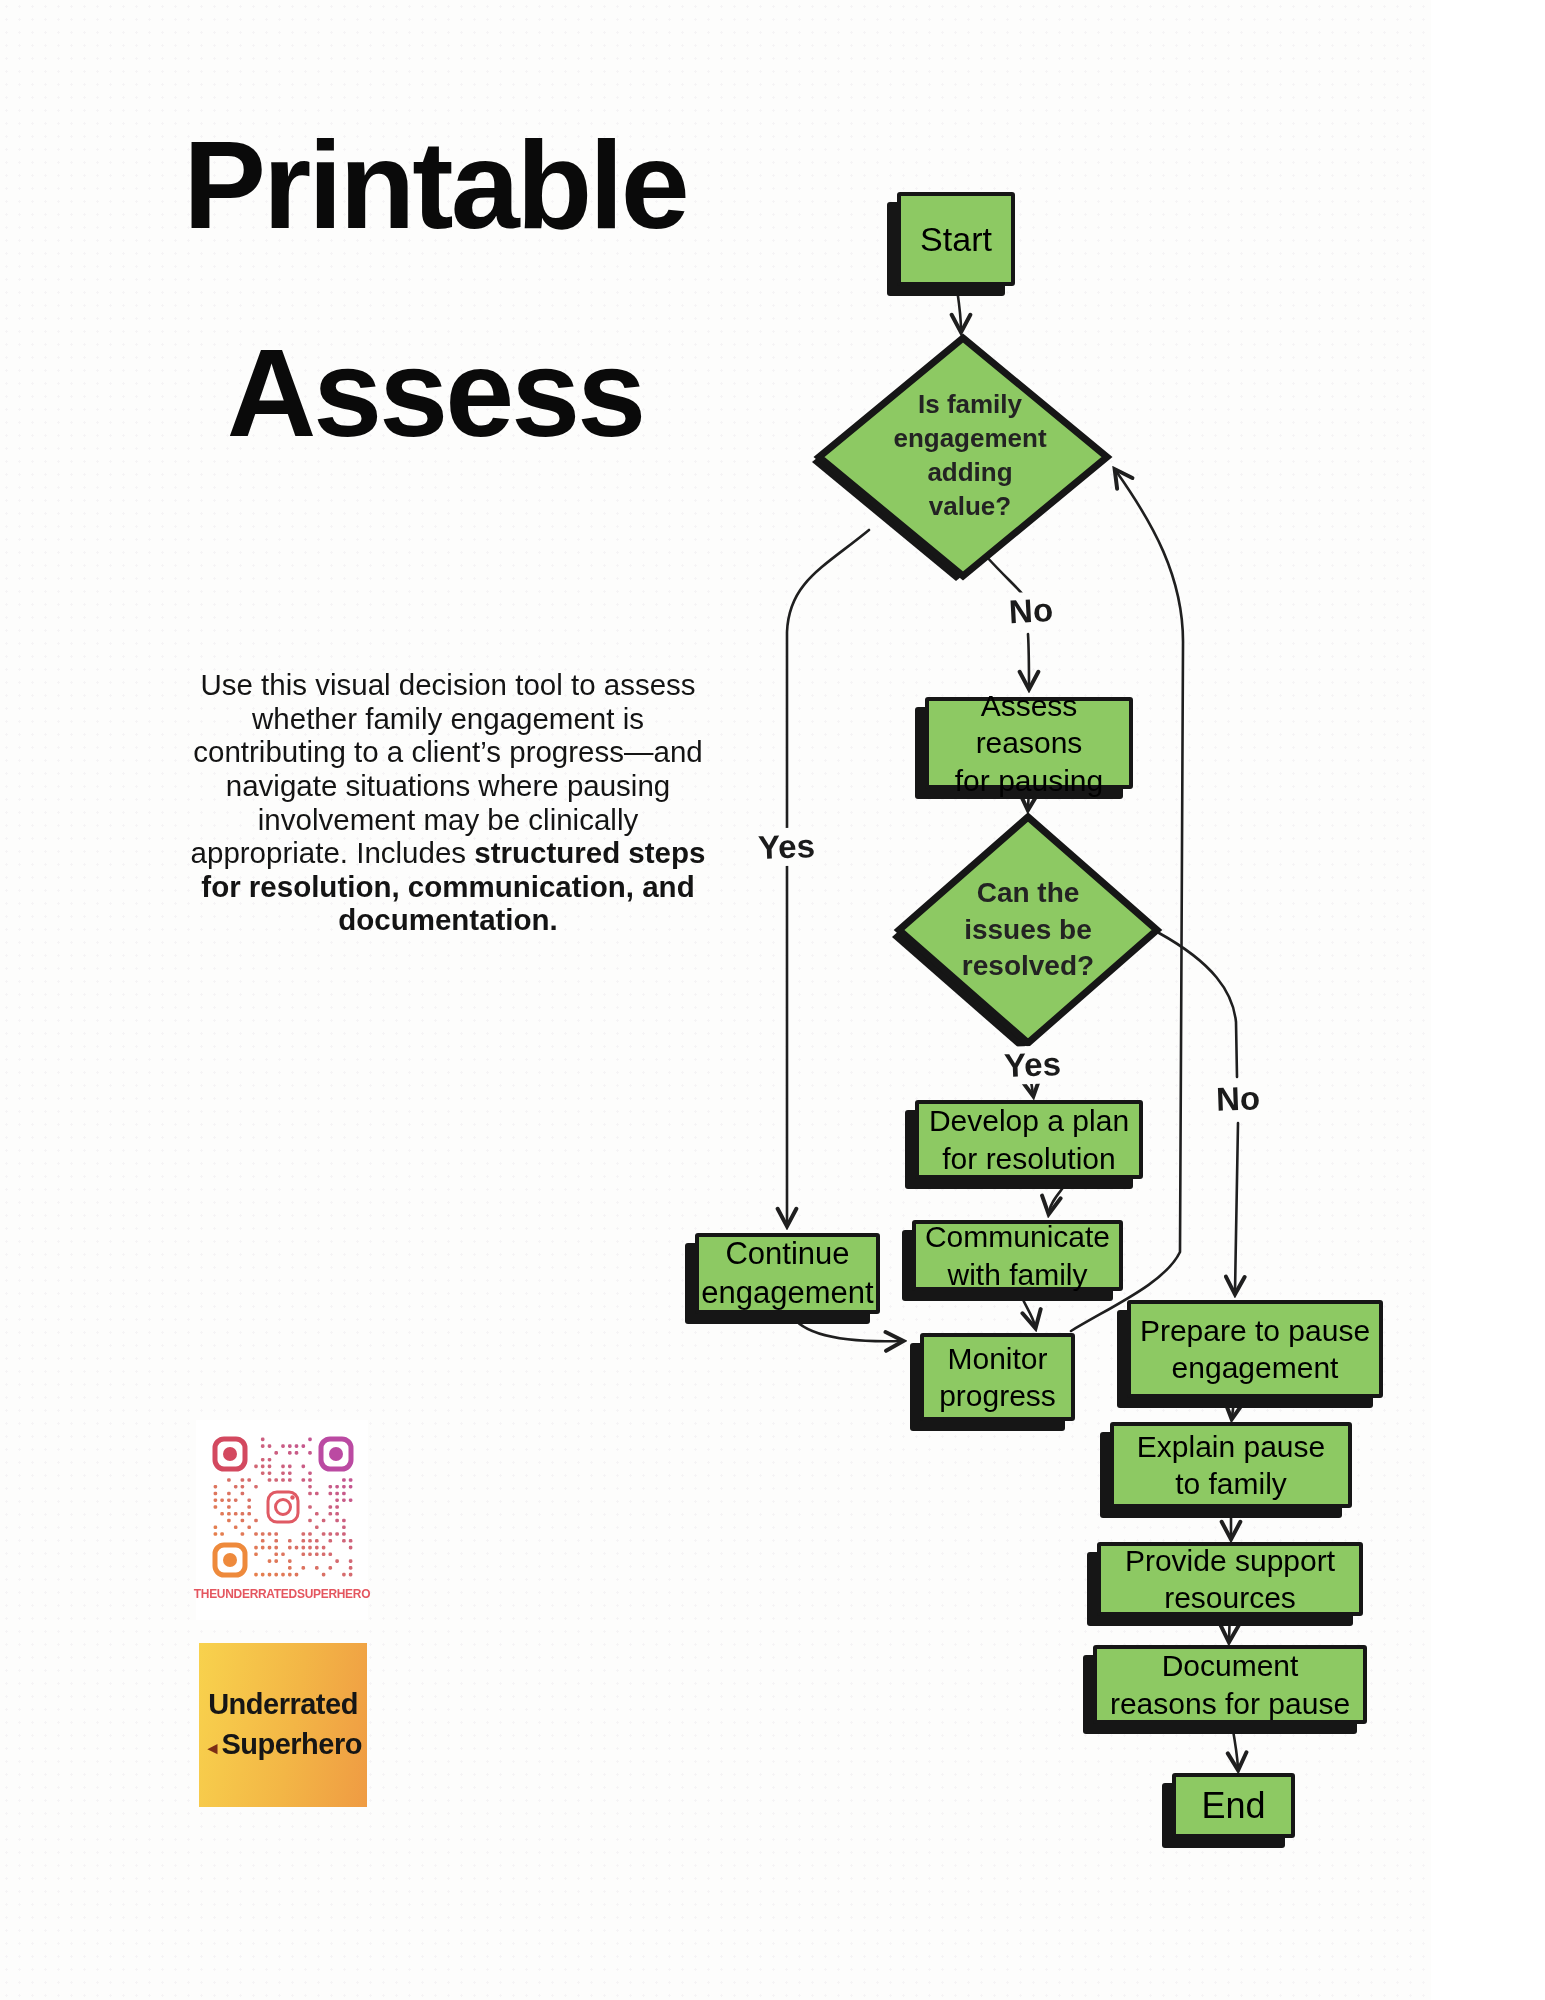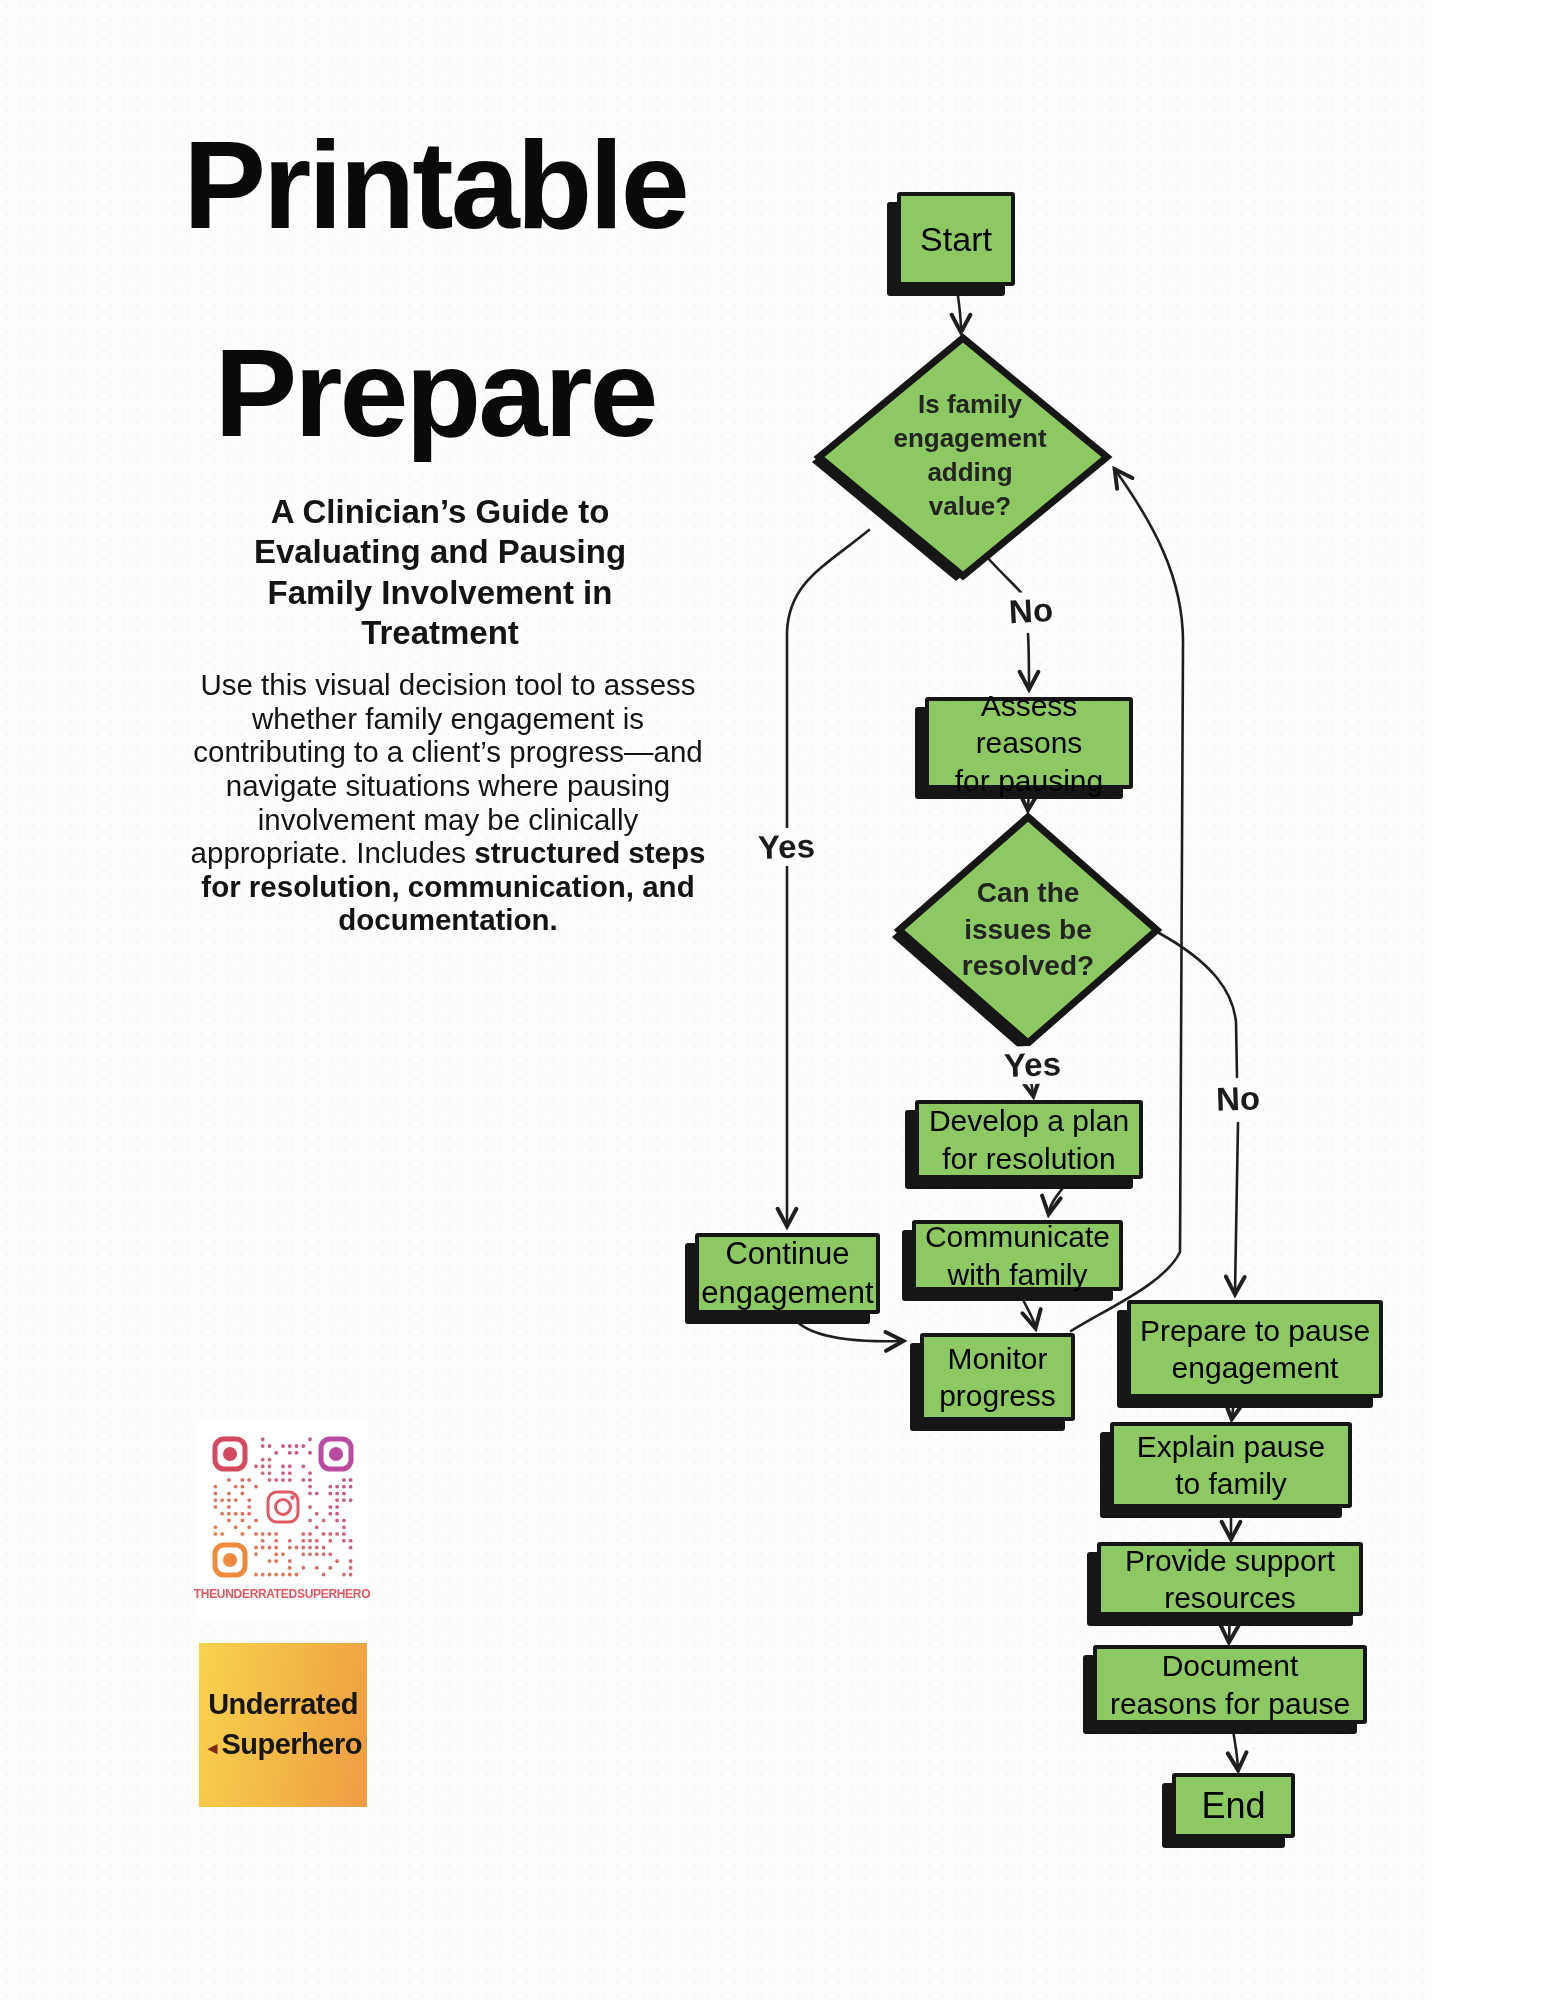--- a/index.html
+++ b/index.html
@@ -66,27 +66,23 @@
   .footer{position:absolute;left:400px;top:1744px;width:680px;text-align:center;
     font-size:33px;line-height:1.38;color:#57463c;white-space:pre-line;}
 </style>
 </head>
 <body>
 
 <div class="canvas">
 
   <div class="title">
     <div class="line1">Printable</div>
-    <div class="line2">Prepare</div>
-  </div>
-
-  <div class="subtitle">A Clinician’s Guide to
-Evaluating and Pausing
-Family Involvement in
-Treatment</div>
+    <div class="line2">Assess</div>
+  </div>
+
 
   <div class="description">
     <span>Use this visual decision tool to assess whether family engagement is contributing to a client’s progress—and navigate situations where pausing involvement may be clinically appropriate. Includes </span><b>structured steps for resolution, communication, and documentation.</b>
   </div>
 
   <svg id="connectors" width="1545" height="2000" viewBox="0 0 1545 2000">
     <defs>
       <marker id="ah" viewBox="0 0 10 10" refX="7.5" refY="5" markerWidth="9" markerHeight="9" orient="auto-start-reverse">
         <path d="M1,1 L8.5,5 L1,9" fill="none" stroke="#1f1f1f" stroke-width="1.7" stroke-linecap="round"></path>
       </marker>

